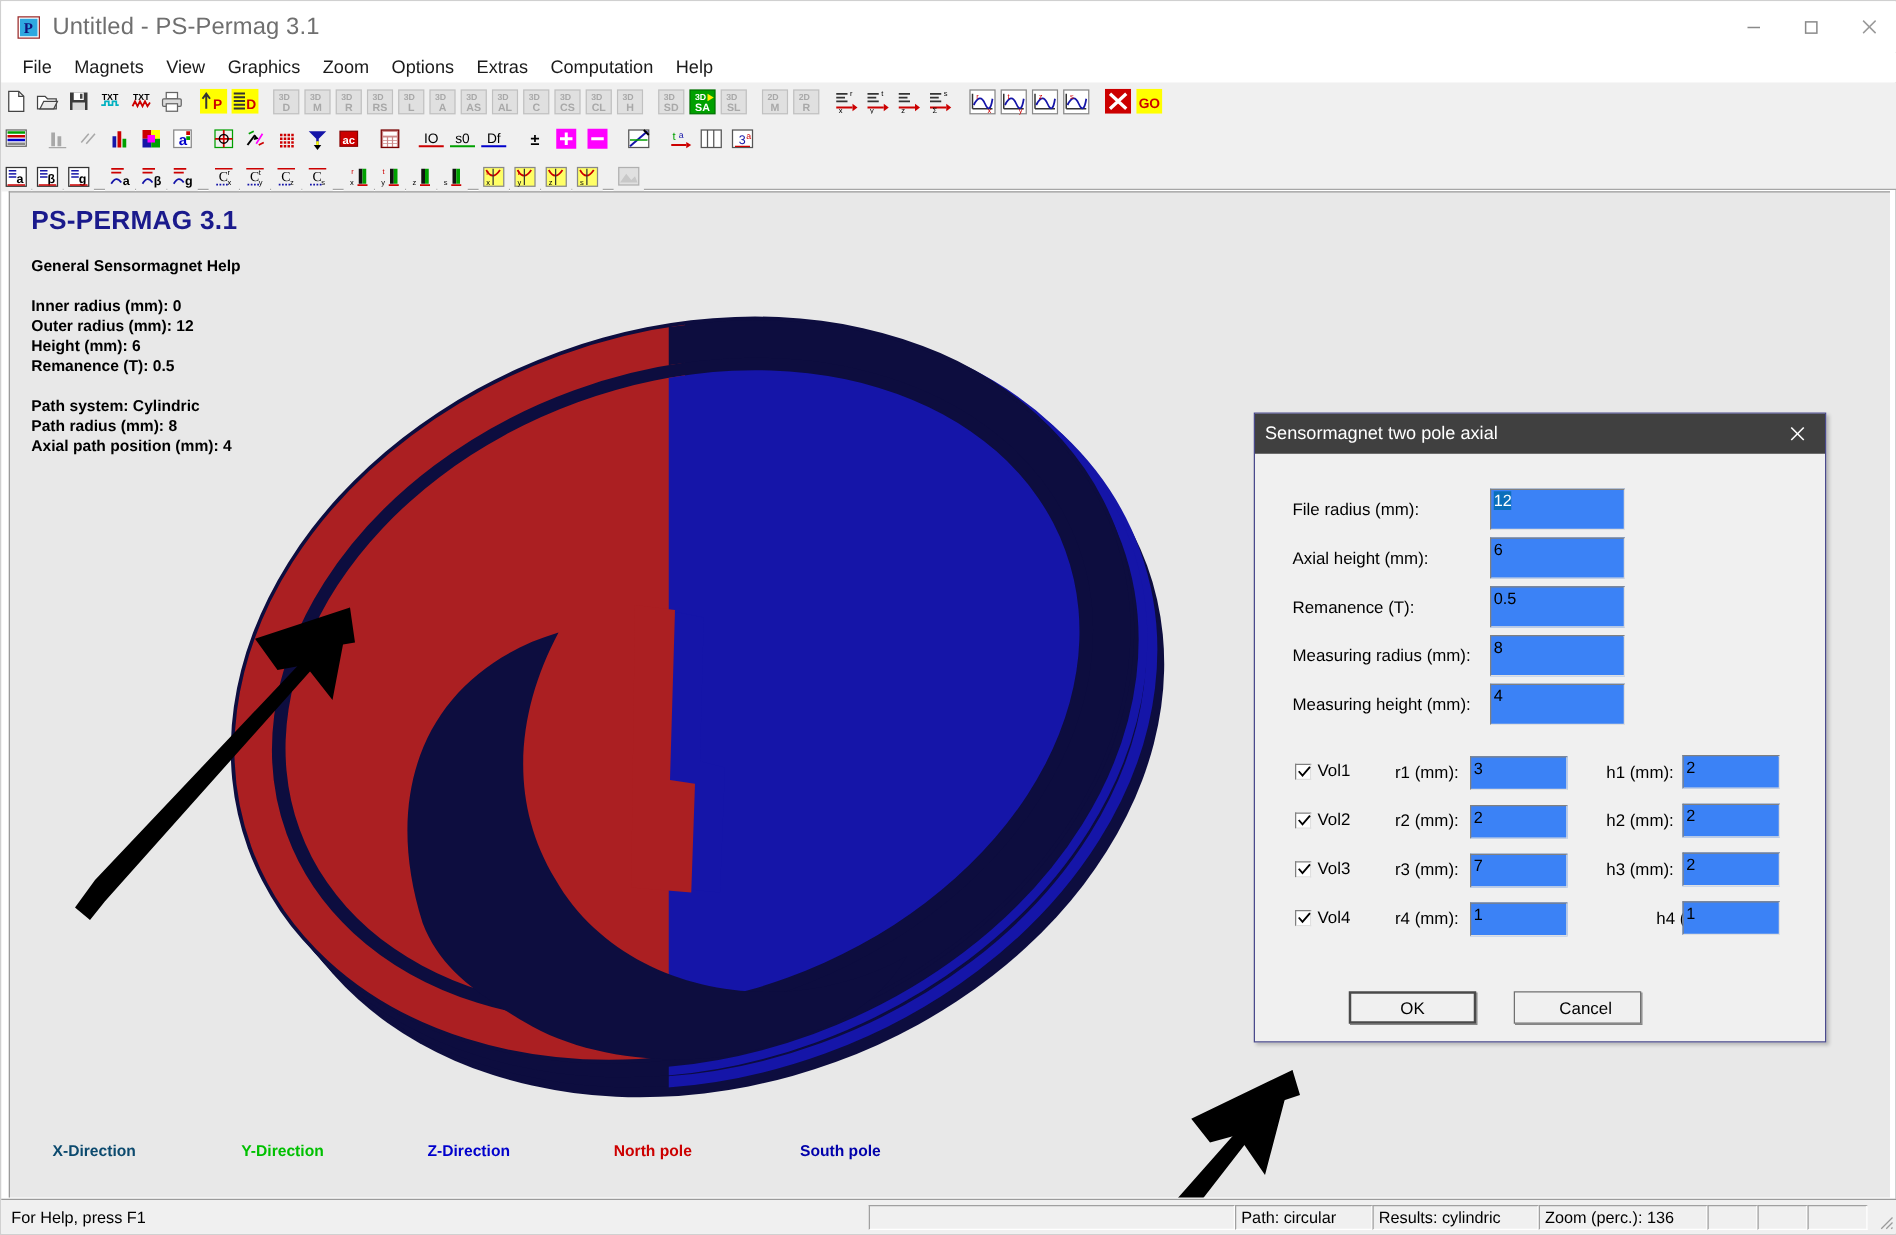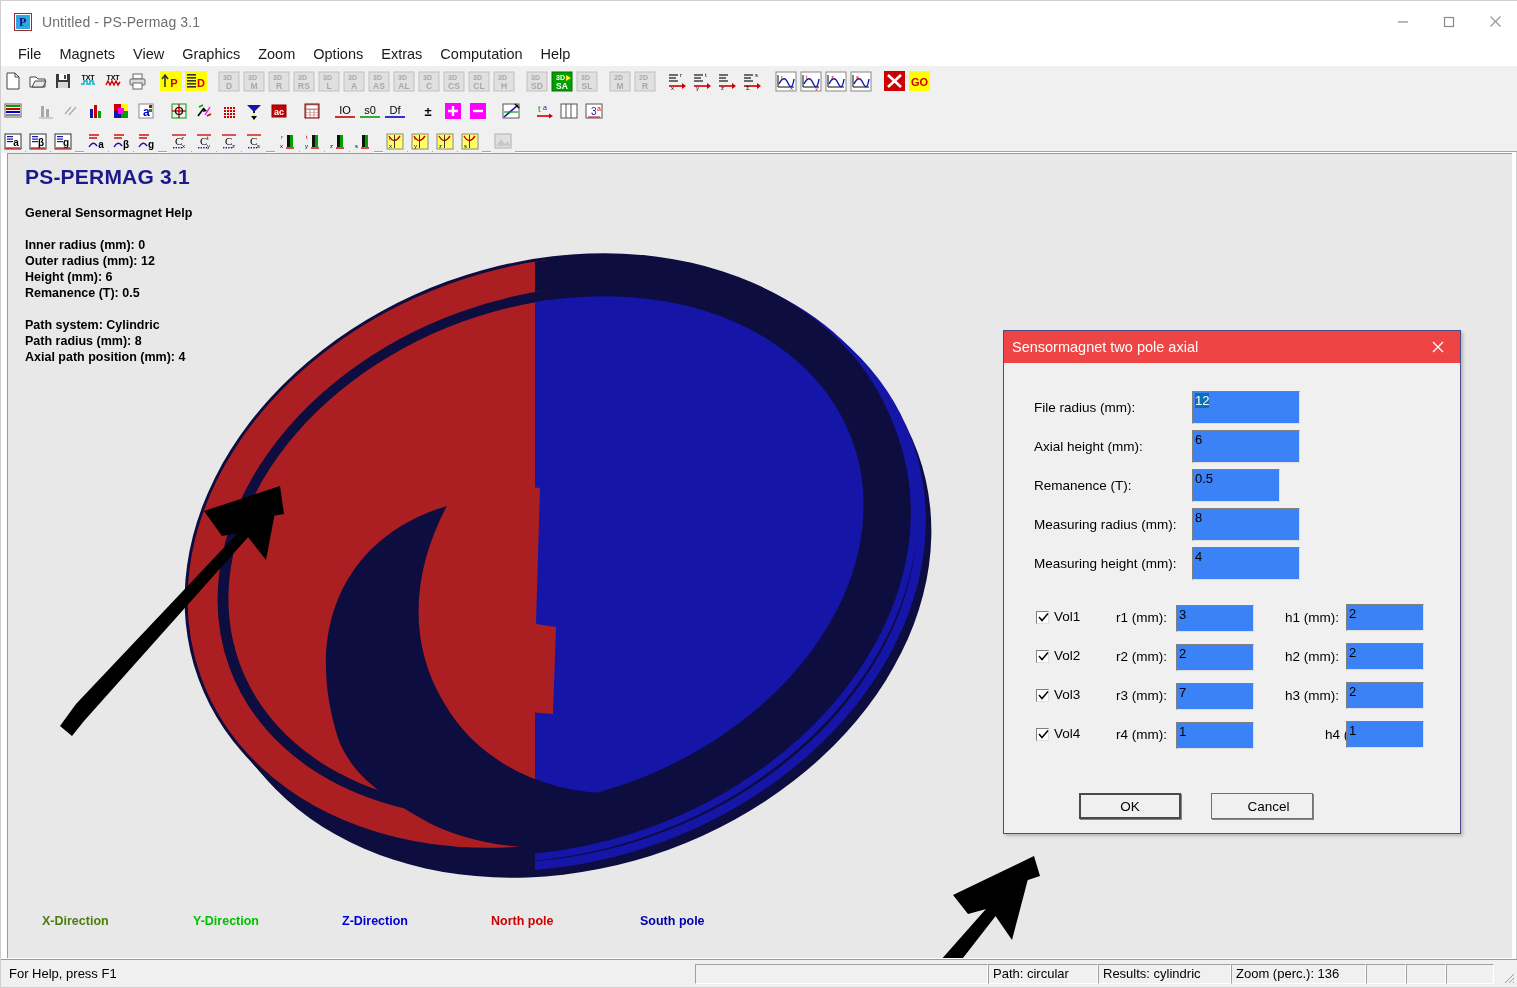--- a/index.html
+++ b/index.html
@@ -32,21 +32,21 @@
   .title-icon .ti-inner {
     position: absolute; left: 1px; top: 1px; right: 1px; bottom: 1px;
     background: #2ea8e0;
   }
   .title-icon .ti-p {
     position: absolute; left: 4px; top: 1px;
     font-size: 12px; font-weight: bold; color: #10117a;
     font-family: "Liberation Serif", serif; line-height: 14px;
   }
   .title-text {
-    font-size: 14px; color: #6f6f6f; letter-spacing: 0.1px;
+    font-size: 19px; color: #6f6f6f; letter-spacing: 0.1px;
   }
   .win-controls { position: absolute; right: 0; top: 0; height: 41px; display: flex; }
   .win-btn {
     width: 46px; height: 41px; display: flex; align-items: center; justify-content: center;
     color: #8a8a8a;
   }
   .win-btn svg { display: block; }
 
   
   .menubar {
@@ -113,21 +113,21 @@
   }
 
   
   .dialog {
     position: absolute; left: 1001px; top: 328px; width: 458px; height: 504px;
     background: #f0f0f0;
     border: 1px solid #4a4a8c;
     box-shadow: 2px 2px 3px rgba(0,0,0,.22);
   }
   .dlg-title {
-    height: 32px; background: #ef4444; display: flex; align-items: center;
+    height: 32px; background: #404040; display: flex; align-items: center;
     padding-left: 8px; position: relative;
   }
   .dlg-title-text { color: #ffffff; font-size: 14.5px; }
   .dlg-close {
     position: absolute; right: 0; top: 0; width: 44px; height: 32px;
     display: flex; align-items: center; justify-content: center; color: #fff;
   }
   .dlg-body { position: relative; height: 470px; }
   .flabel {
     position: absolute; font-size: 13.5px; color: #000; font-family: "Liberation Sans", sans-serif;
@@ -1125,21 +1125,21 @@
       <g>
         <polygon points="843,910 855,894 1016,712 1026,702 1032,722 1014,728 868,916 856,924" fill="#000000"></polygon>
         <polygon points="945,741 1026,702 1004,786 982,754 960,760" fill="#000000"></polygon>
       </g>
     </svg>
 
     <div class="app-head">PS-PERMAG 3.1</div>
     <div class="info-block" id="infoblock"><div>General Sensormagnet Help</div><div class="gap"></div><div>Inner radius (mm): 0</div><div>Outer radius (mm): 12</div><div>Height (mm): 6</div><div>Remanence (T): 0.5</div><div class="gap"></div><div>Path system: Cylindric</div><div>Path radius (mm): 8</div><div>Axial path position (mm): 4</div></div>
 
     <div class="legend" id="legend">
-        <div class="legend-item" style="left: 17px; top: 0px; color: #4d7c0f;">X-Direction</div>
+        <div class="legend-item" style="left: 17px; top: 0px; color: #0c4a6e;">X-Direction</div>
         <div class="legend-item" style="left: 168px; top: 0px; color: rgb(0, 192, 0);">Y-Direction</div>
         <div class="legend-item" style="left: 317px; top: 0px; color: rgb(0, 0, 204);">Z-Direction</div>
         <div class="legend-item" style="left: 466px; top: 0px; color: rgb(204, 0, 0);">North pole</div>
         <div class="legend-item" style="left: 615px; top: 0px; color: rgb(0, 0, 170);">South pole</div>
       </div>
 
     <div class="dialog" style="left:995px; top:176px;">
       <div class="dlg-title">
         <span class="dlg-title-text">Sensormagnet two pole axial</span>
         <span class="dlg-close">
@@ -1150,21 +1150,21 @@
         </span>
       </div>
       <div class="dlg-body" id="dlgbody">
         <div class="dlgbtn default" style="left:75px; top:430px; width:102px;">OK</div>
         <div class="dlgbtn" style="left:207px; top:430px; width:102px;padding-left:13px;">Cancel</div>
       <div class="flabel" style="left: 30px; top: 37px;">File radius (mm):</div>
           <div class="fbox" style="left: 188px; top: 28px; width: 108px; height: 33px;"><span class="sel-text">12</span></div>
           <div class="flabel" style="left: 30px; top: 76px;">Axial height (mm):</div>
           <div class="fbox" style="left: 188px; top: 67px; width: 108px; height: 33px;"><span>6</span></div>
           <div class="flabel" style="left: 30px; top: 115px;">Remanence (T):</div>
-          <div class="fbox" style="left: 188px; top: 106px; width: 88px; height: 33px;"><span>0.5</span></div>
+          <div class="fbox" style="left: 188px; top: 106px; width: 108px; height: 33px;"><span>0.5</span></div>
           <div class="flabel" style="left: 30px; top: 154px;">Measuring radius (mm):</div>
           <div class="fbox" style="left: 188px; top: 145px; width: 108px; height: 33px;"><span>8</span></div>
           <div class="flabel" style="left: 30px; top: 193px;">Measuring height (mm):</div>
           <div class="fbox" style="left: 188px; top: 184px; width: 108px; height: 33px;"><span>4</span></div>
           <div class="cbox" style="left: 32px; top: 248px;">
             <svg width="11" height="11" viewBox="0 0 11 11">
               <path d="M1 5 L4 8.5 L10 1.5" fill="none" stroke="#000" stroke-width="1.5"></path>
             </svg>
           </div>
           <div class="cblabel" style="left: 50px; top: 246px;">Vol1</div>

